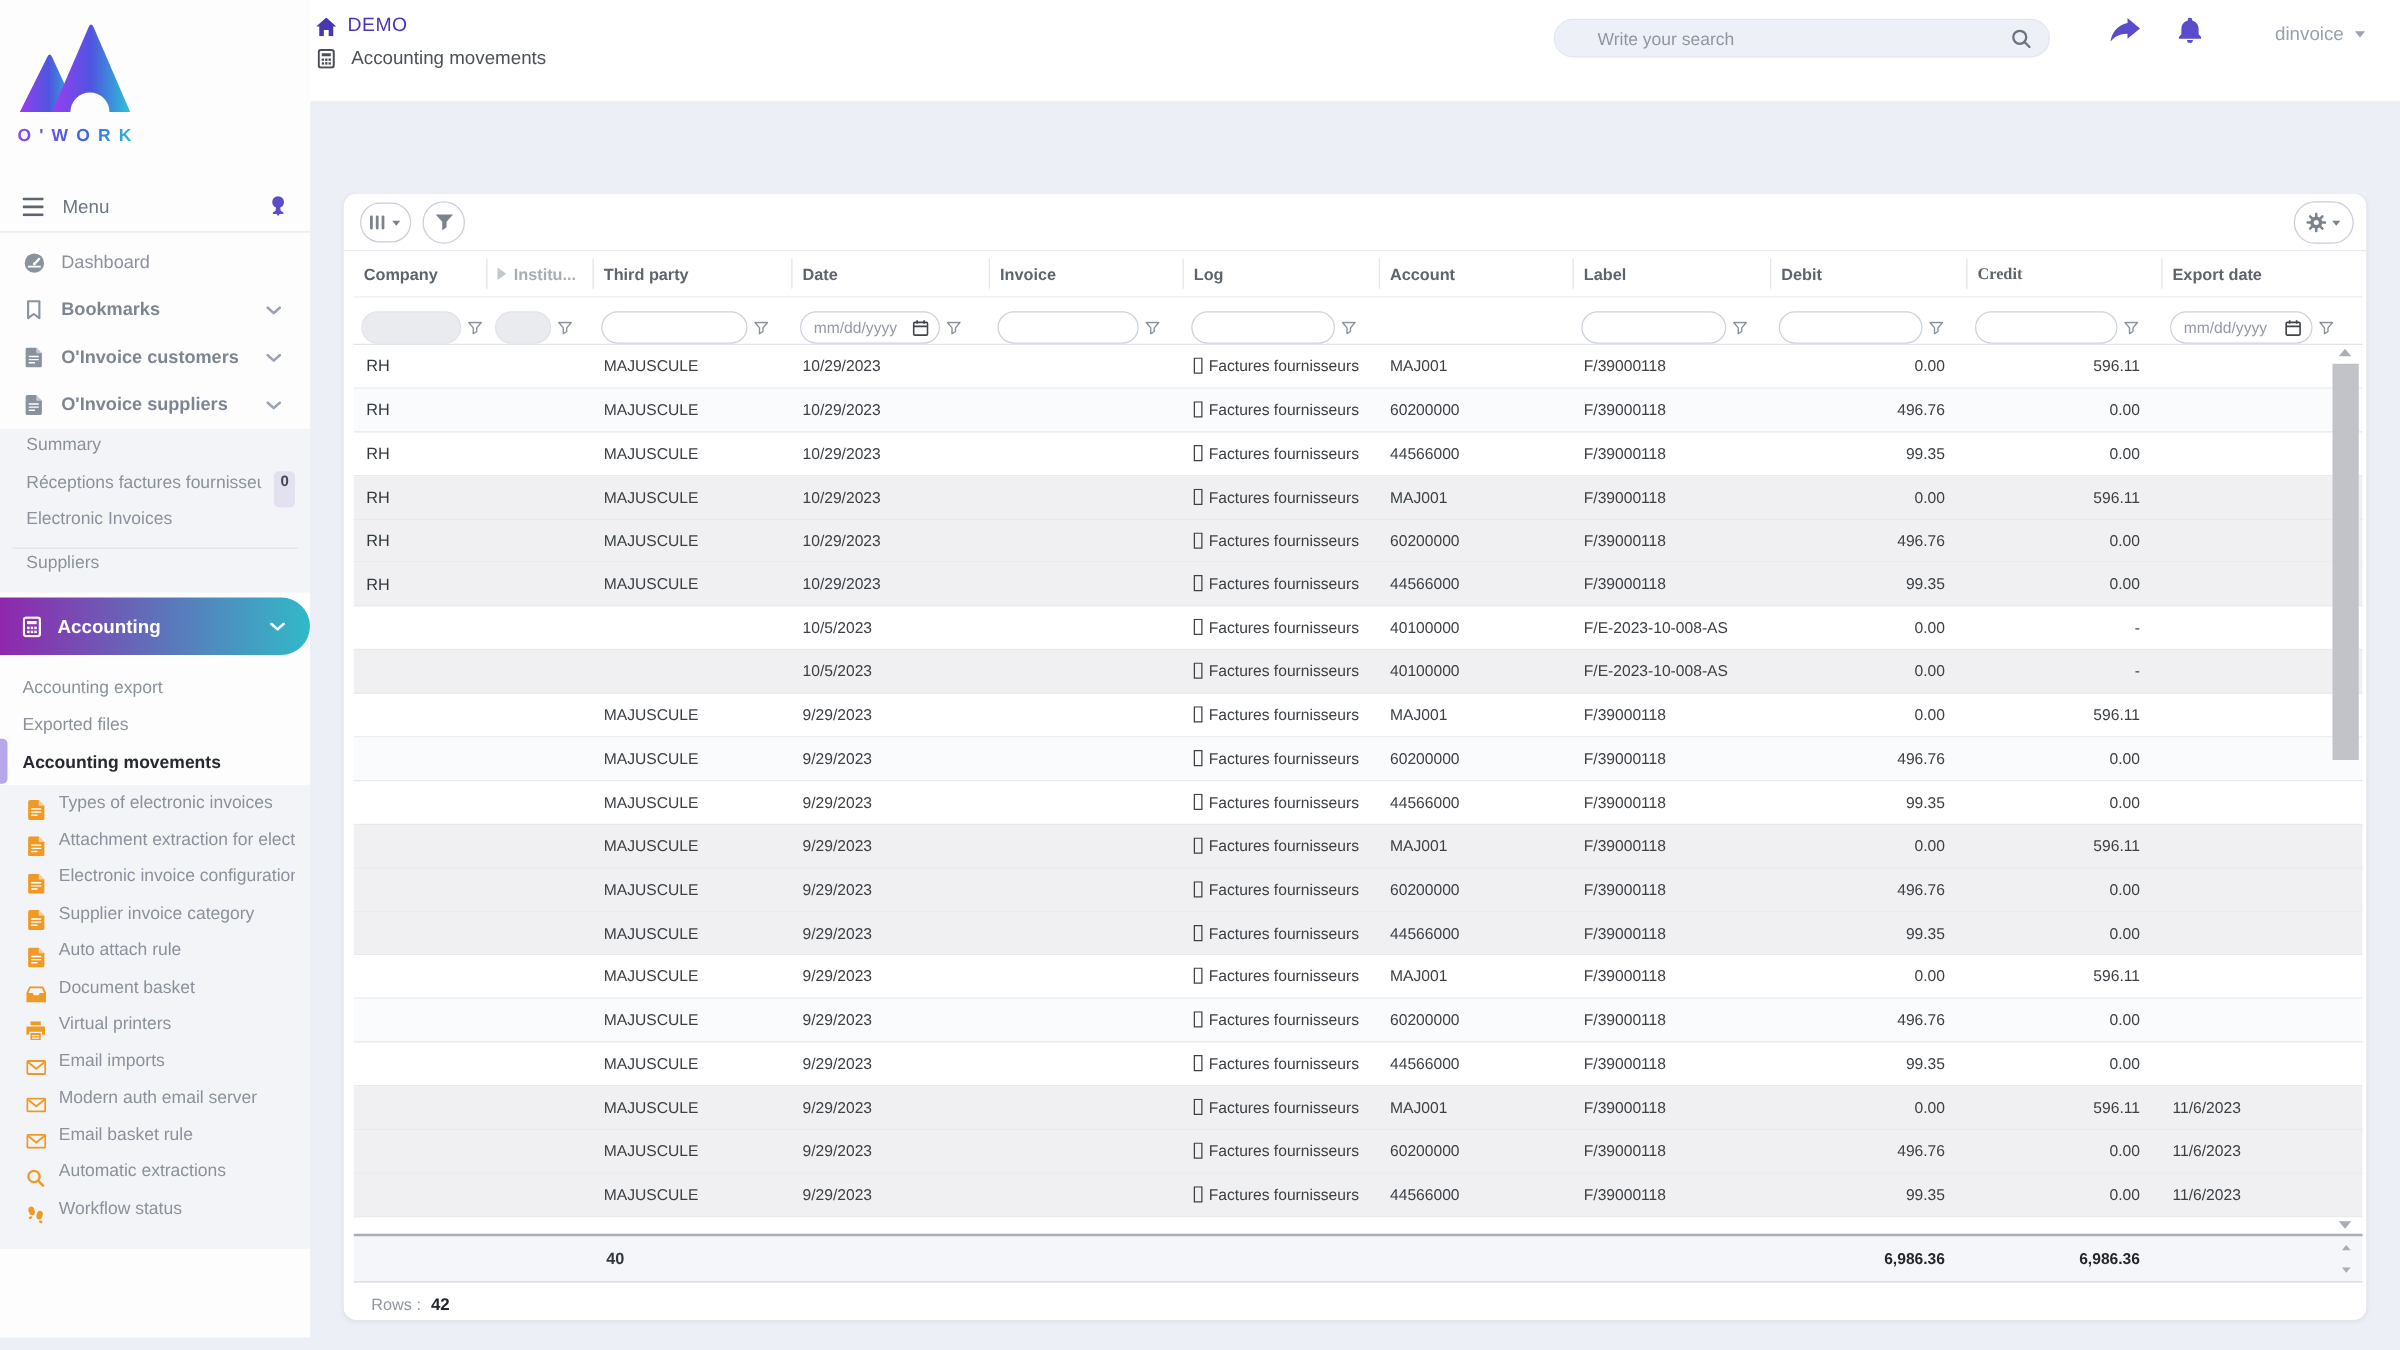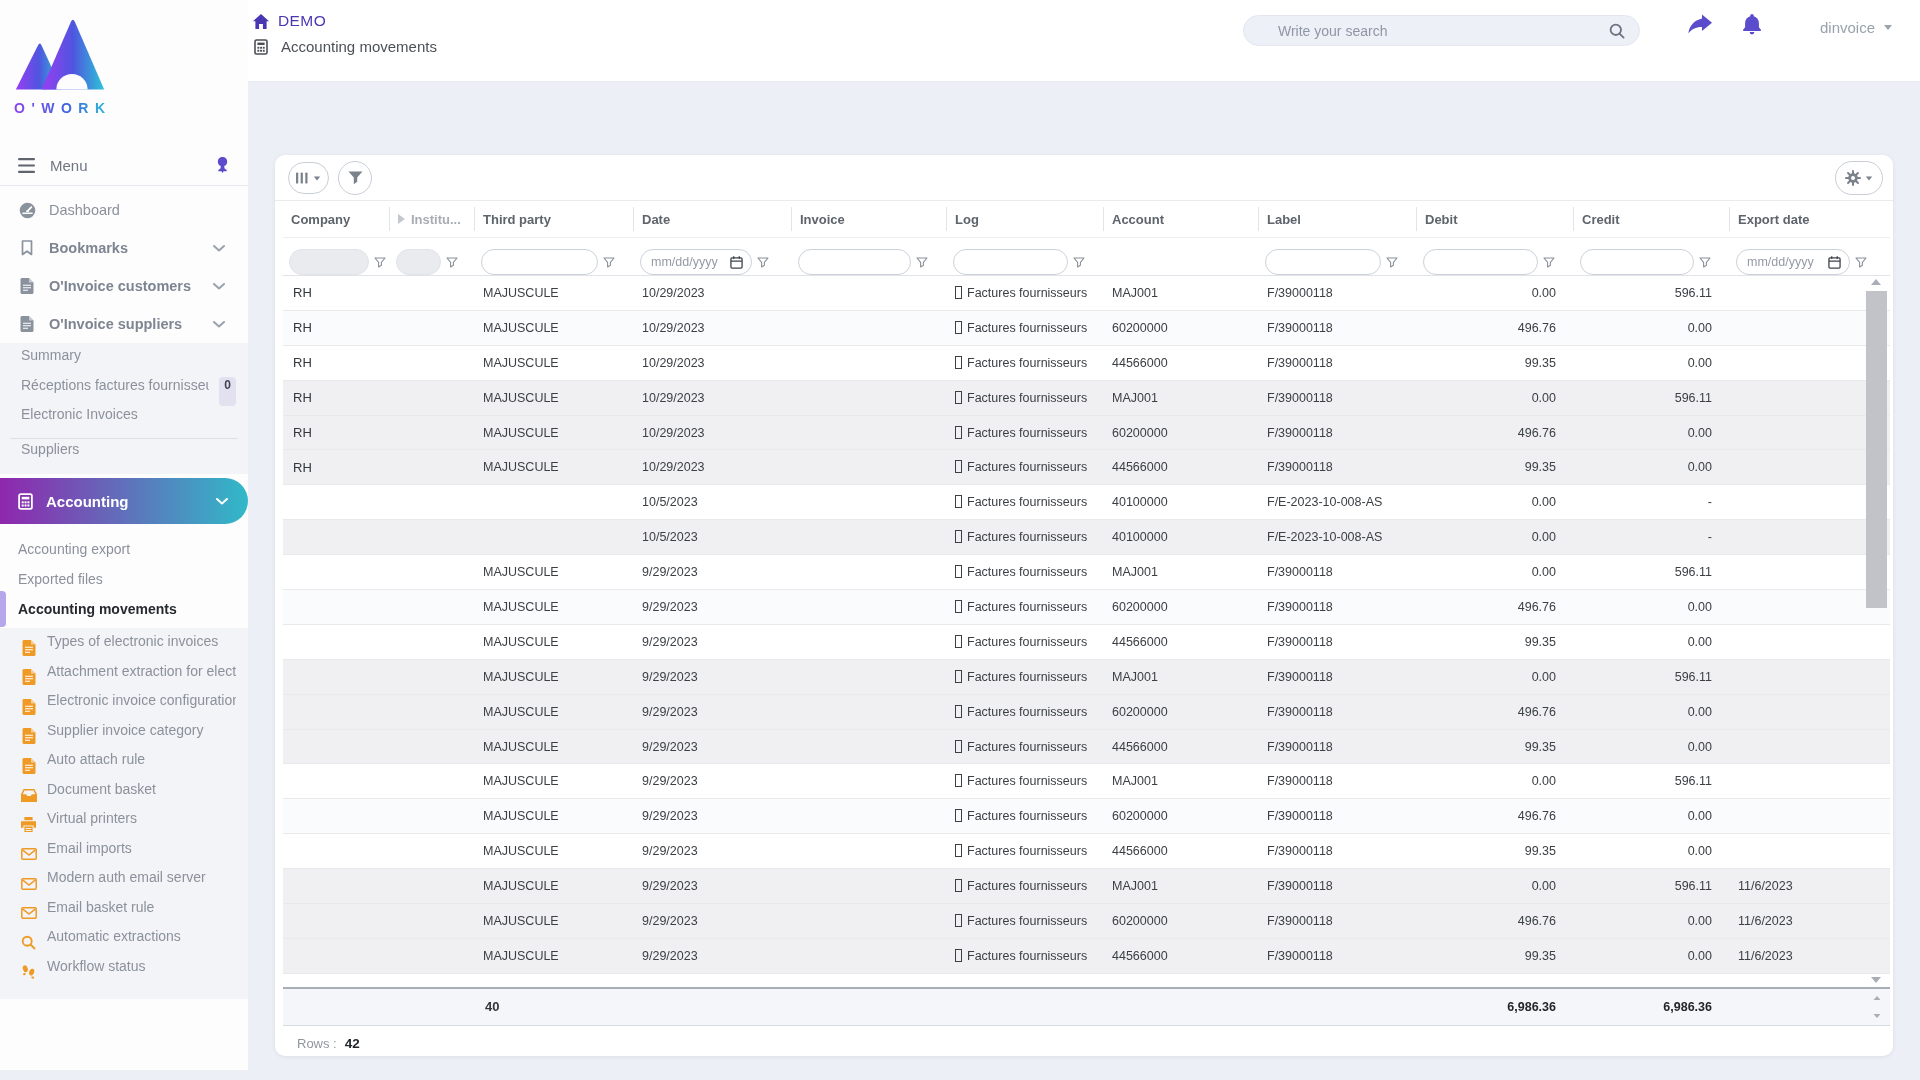--- a/index.html
+++ b/index.html
@@ -486,21 +486,21 @@
           </div>
           <div class="hcell" style="width: 155px;">
             <span>Account</span>
           </div>
           <div class="hcell" style="width: 158px;">
             <span>Label</span>
           </div>
           <div class="hcell" style="width: 157px;">
             <span>Debit</span>
           </div>
-          <div class="hcell" style="width: 156px;">
+          <div class="hcell" style="width: 156px; font-family: Liberation Serif, serif;">
             <span>Credit</span>
           </div>
           <div class="hcell" style="width: 160px;">
             <span>Export date</span>
           </div>
         </div>
       <div class="frow" id="grid-filters">
           <div class="fcell" style="width: 107px;">
             <div class="inp disabled" style="width: 85px;"></div>
             <span class="icn funnel">

